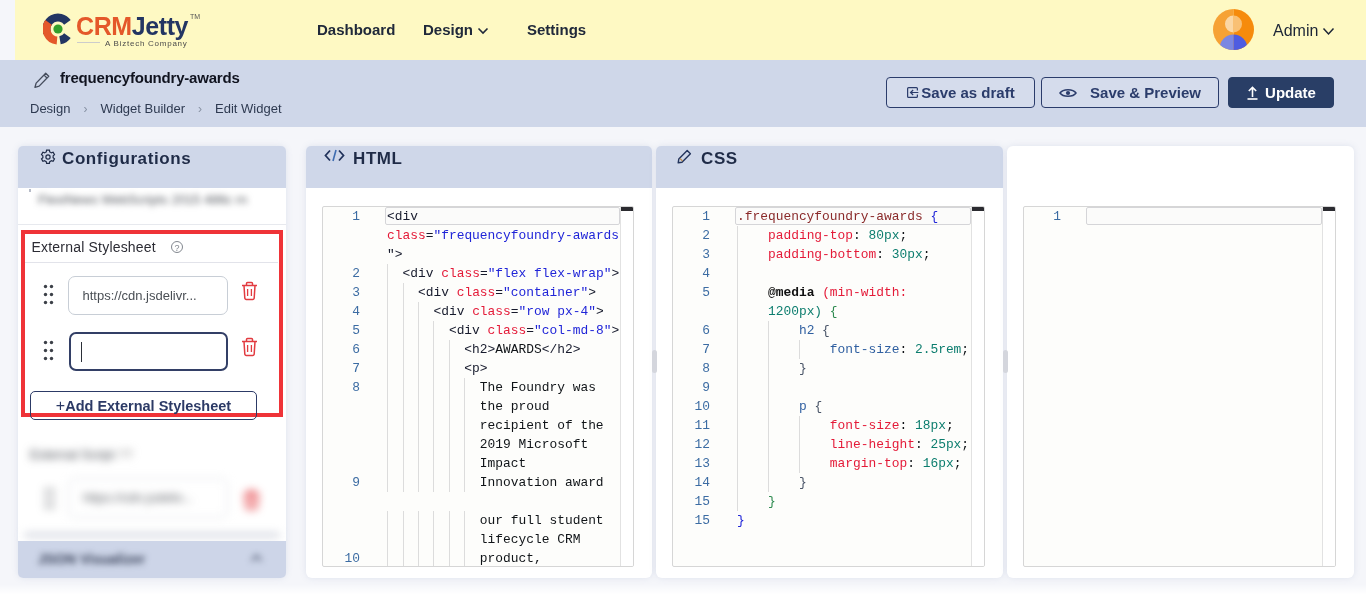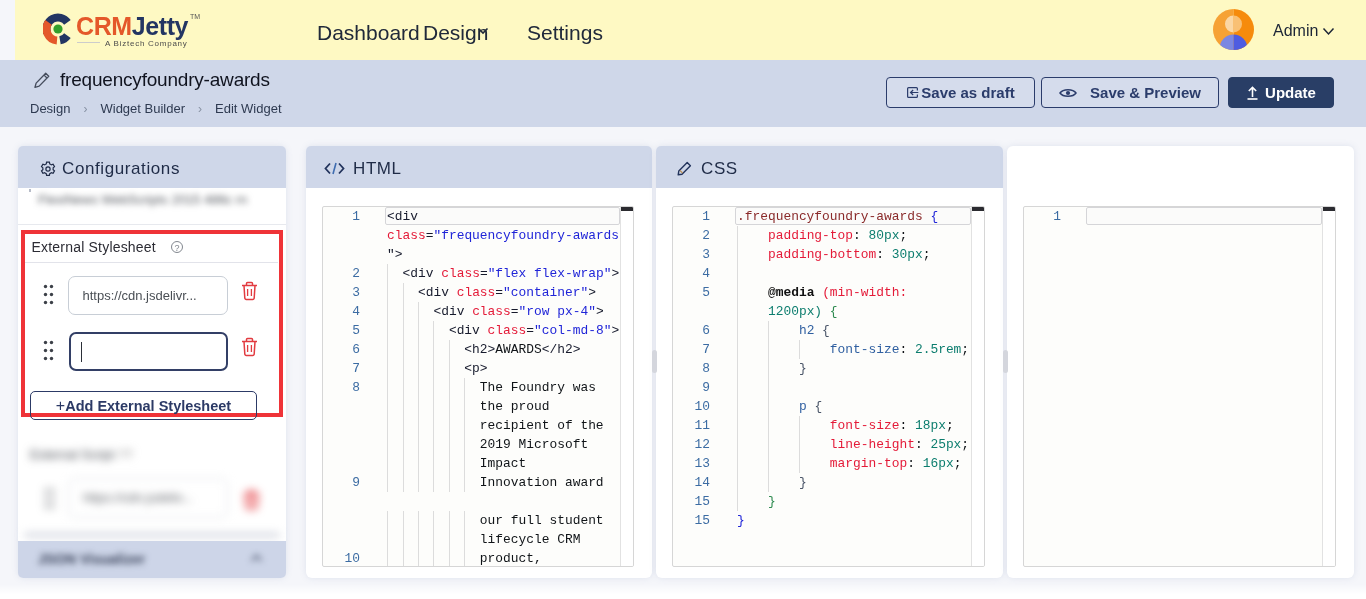--- a/index.html
+++ b/index.html
@@ -1,35 +1,35 @@
 <!DOCTYPE html>
 <html><head>
 <meta charset="utf-8">
 <style>
 *{margin:0;padding:0;box-sizing:border-box}
 html,body{width:1366px;height:599px;overflow:hidden;background:#f5f6fa;font-family:"Liberation Sans",sans-serif;-webkit-font-smoothing:antialiased}
 .abs{position:absolute}
 
 #nav{position:absolute;left:15px;top:0;width:1366px;height:60px;background:#fef9c3}
 #logo{position:absolute;left:28px;top:9px;width:170px;height:42px}
-.navlink{position:absolute;top:21px;font-size:21px;color:#20293a;font-weight:400}
+.navlink{position:absolute;top:21px;font-size:15px;color:#20293a;font-weight:700}
 #avatar{position:absolute;left:1198px;top:9px;width:41px;height:41px}
 #admin{position:absolute;left:1258px;top:22px;font-size:16px;color:#1c2536;font-weight:500}
 
 #sub{position:absolute;left:0;top:60px;width:1366px;height:67px;background:#cfd7e9}
-#title{position:absolute;left:60px;top:9px;font-size:19px;font-weight:normal;color:#10131f;letter-spacing:-0.2px}
+#title{position:absolute;left:60px;top:9px;font-size:15px;font-weight:bold;color:#10131f;letter-spacing:-0.2px}
 #crumb{position:absolute;left:30px;top:41px;font-size:13px;color:#2e3a51}
 #crumb .sep{color:#8892a4;margin:0 13px;font-size:12px}
 .btn{position:absolute;top:17px;height:31px;border:1.5px solid #2b3c6b;border-radius:4px;background:#d5dcec;color:#2b3c6b;font-weight:bold;font-size:15px;display:flex;align-items:center;justify-content:center;gap:6px}
 #btn1{left:886px;width:149px}
 #btn2{left:1041px;width:178px}
 #btn3{left:1228px;width:106px;background:#293e66;border-color:#293e66;color:#fff}
 
 .panel{position:absolute;top:146px;height:432px;background:#fff;border-radius:6px;box-shadow:0 0 7px rgba(90,110,160,0.14)}
-.phead{height:42px;padding-top:3px;background:#cfd7e9;border-radius:5px 5px 0 0;display:flex;align-items:center;font-size:17px;font-weight:normal;color:#1f2b47;letter-spacing:0.6px}
+.phead{height:42px;padding-top:3px;background:#cfd7e9;border-radius:5px 5px 0 0;display:flex;font-size:17px;font-weight:bold;color:#1f2b47;letter-spacing:0.6px}
 #p1{left:18px;width:268px}
 #p2{left:306px;width:346px}
 #p3{left:656px;width:347px}
 #p4{left:1007px;width:347px}
 
 .ed{position:absolute;left:16px;right:18px;top:60px;height:361px;border:1px solid #d6d6d6;border-radius:2px;background:#fdfdfb;overflow:hidden;font-family:"Liberation Mono",monospace;font-size:12.9px}
 .edrow{position:relative;height:19px;line-height:19px;white-space:pre;display:flex}
 .ln{width:37px;min-width:37px;text-align:right;color:#3c6ca3;padding-right:0}
 .cd{padding-left:27px;position:relative;color:#14171d}
 .gd{position:absolute;top:0;bottom:0;width:1px;background:#dcdcdc}

